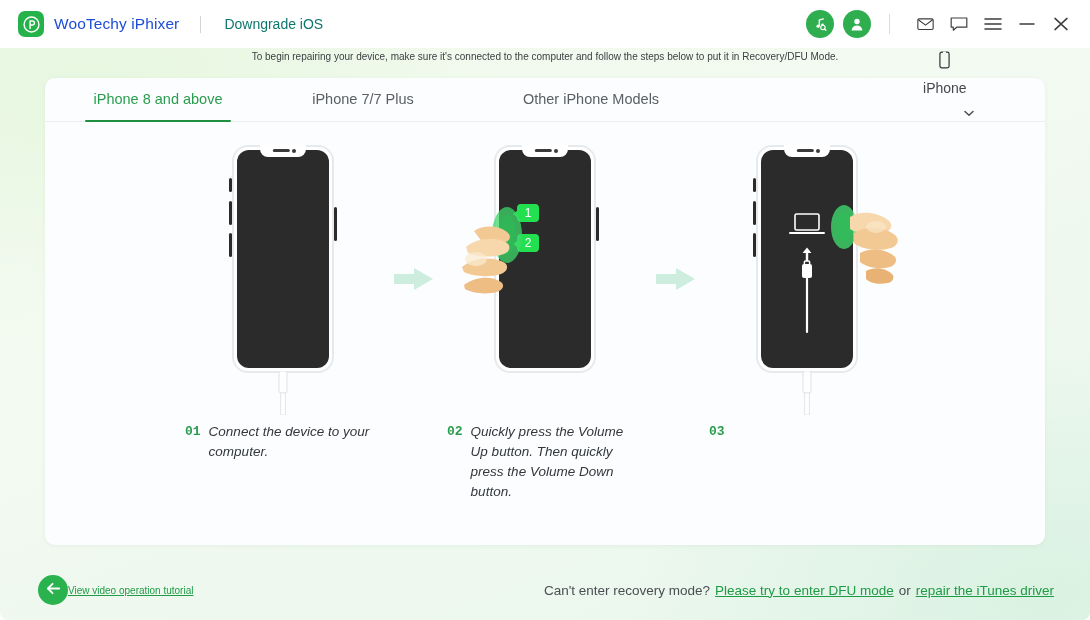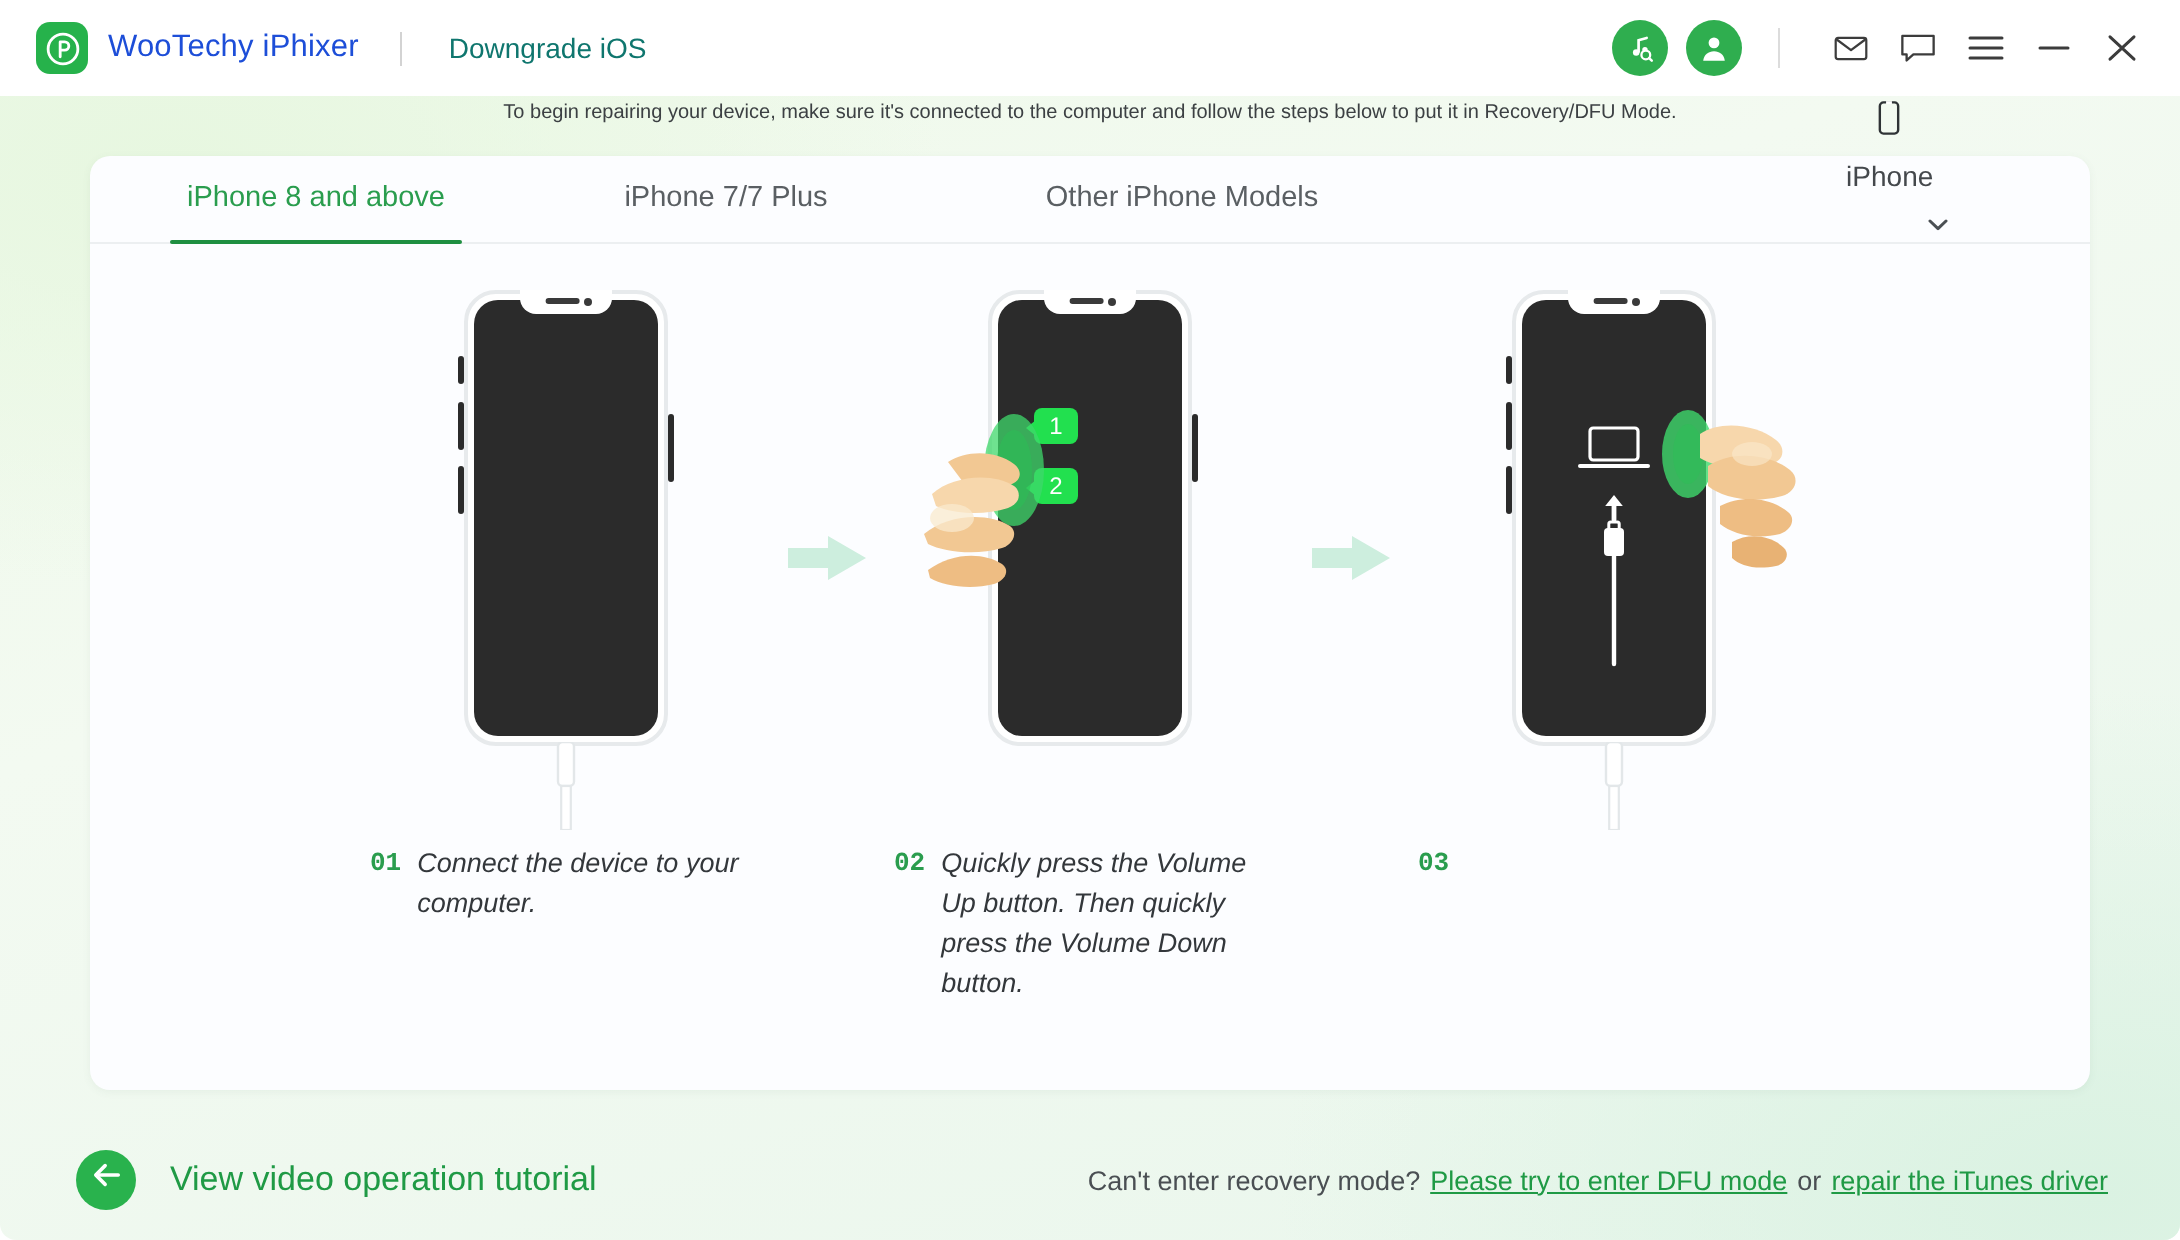--- a/index.html
+++ b/index.html
@@ -338,23 +338,23 @@
   }
   .back-btn {
     width: 30px; height: 30px;
     border-radius: 50%;
     background: #29b24d;
     display: flex; align-items: center; justify-content: center;
     cursor: pointer;
     flex: 0 0 auto;
   }
   .tutorial-link {
-    margin-left: 17px;
-    font-size: 17px;
+    font-size: 10px;
     color: #1f9a45;
+    text-decoration: underline;
     cursor: pointer;
   }
   .footer-right {
     margin-left: auto;
     font-size: 13.5px;
     color: #4a4f53;
     display: flex;
     align-items: baseline;
     gap: 5px;
   }

